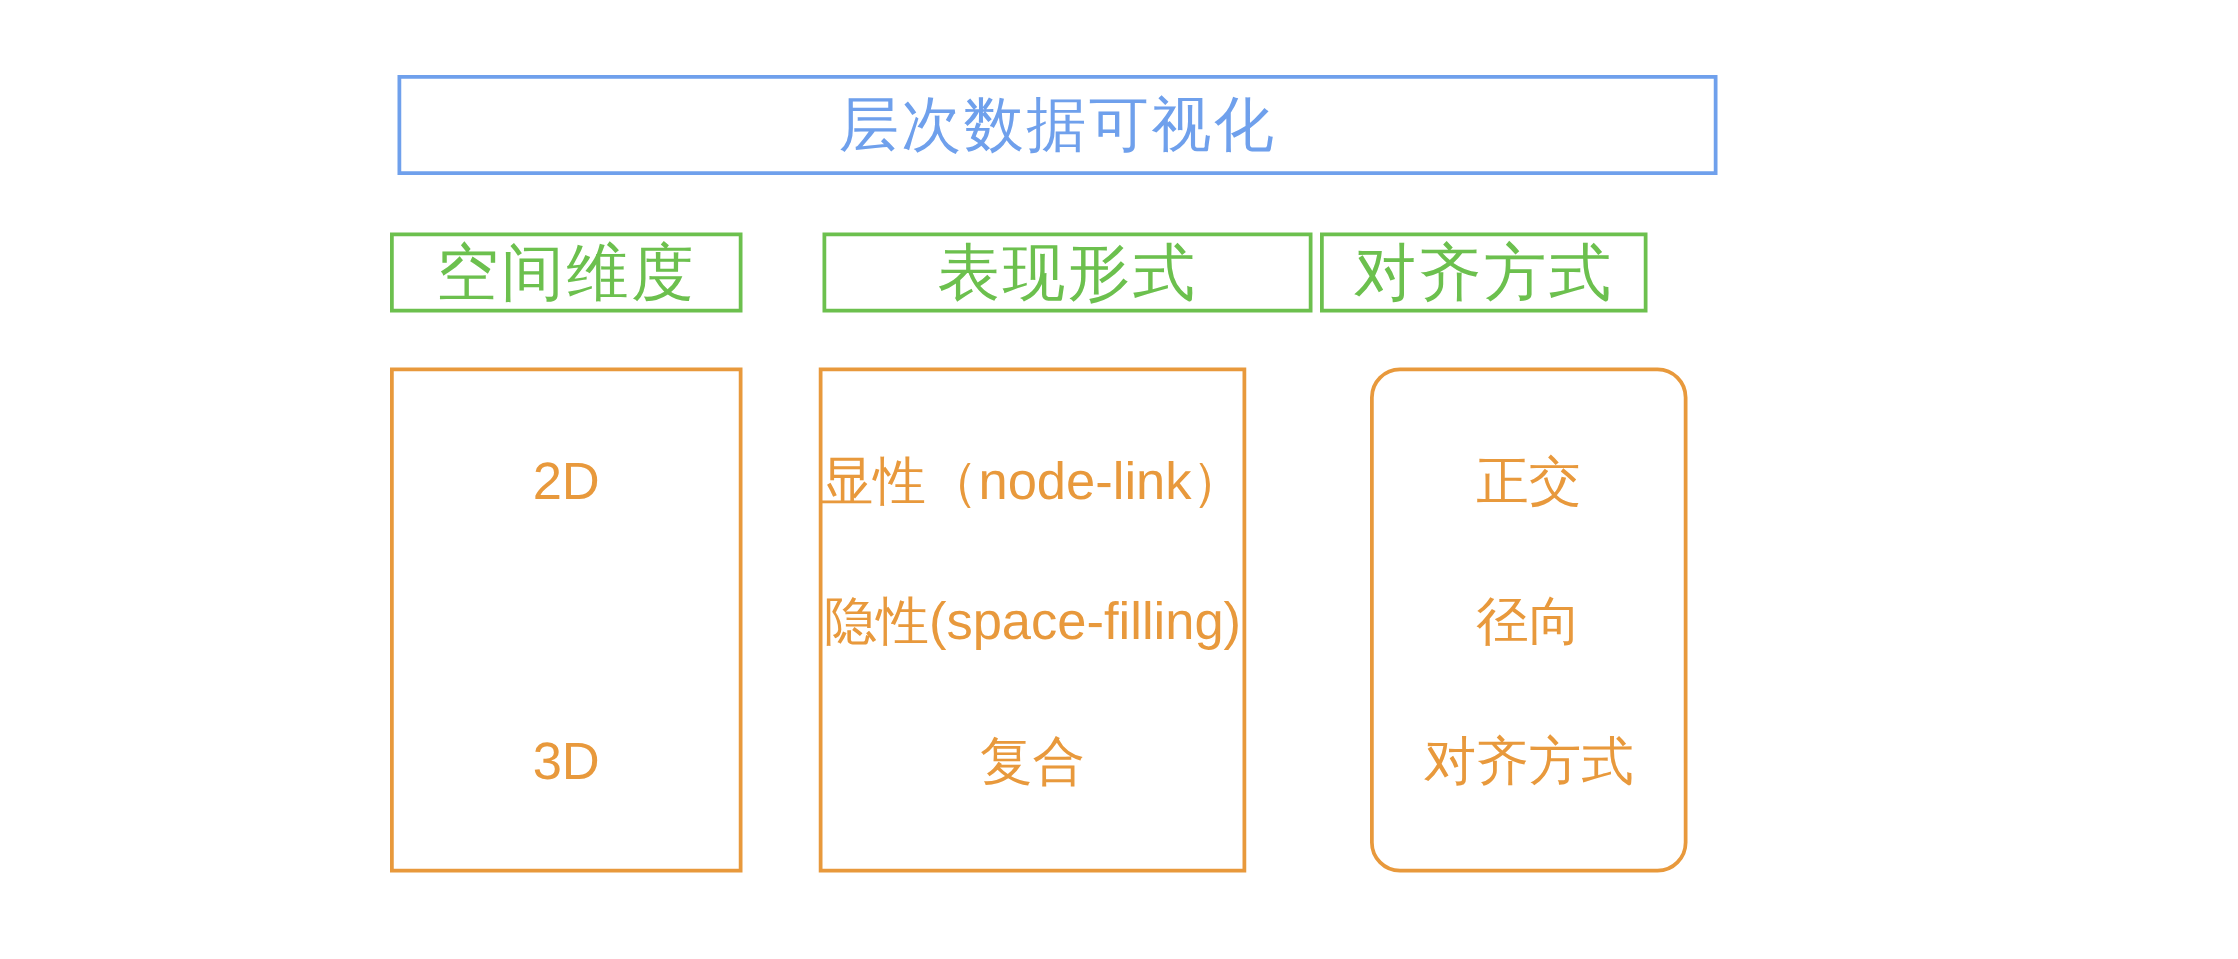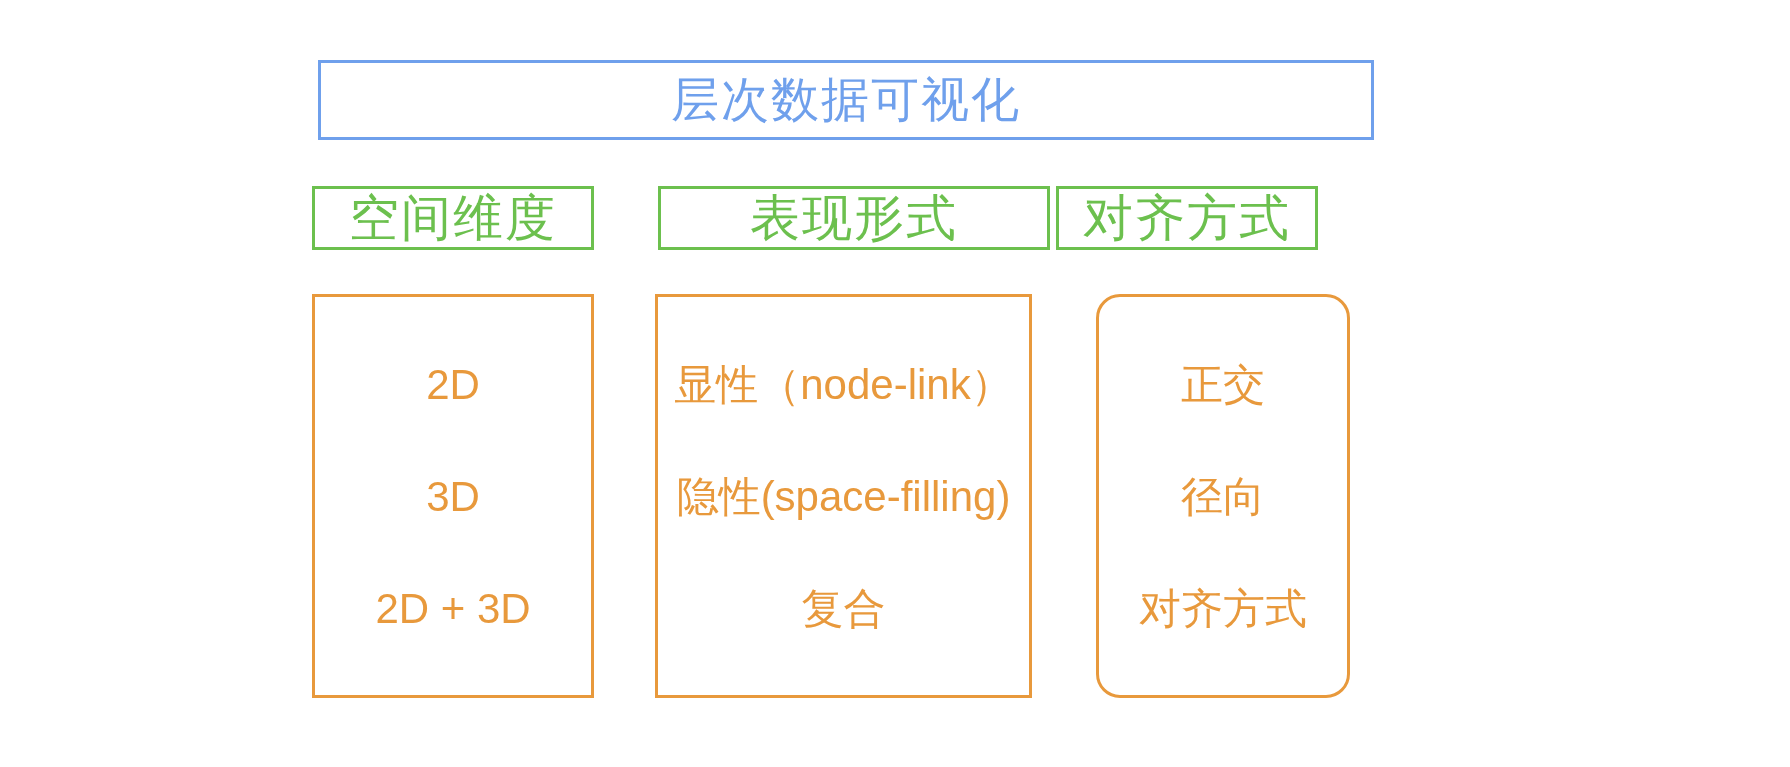--- a/index.html
+++ b/index.html
@@ -49,21 +49,21 @@
     top: 294px;
     height: 404px;
     border: 3px solid var(--orange, #E8993C);
     color: var(--orange, #E8993C);
     font-size: 42px;
     flex-direction: column;
     justify-content: space-between;
     padding: 64px 8px 62px 8px;
   }
   .content-1 { left: 312px;  width: 282px; }
-  .content-2 { left: 655px;  width: 377px; }
+  .content-2 { left: 655px;  width: 342px; }
   .content-3 { left: 1096px; width: 254px; border-radius: 24px; }
   .content-item {
     line-height: 48px;
     white-space: nowrap;
   }
 </style>
 </head>
 <body>
 
 <div class="canvas">
@@ -78,21 +78,20 @@
   <div class="box header-box header-2">
     <span>表现形式</span>
   </div>
   <div class="box header-box header-3">
     <span>对齐方式</span>
   </div>
 
   <div class="box content-box content-1">
     <div class="content-item">2D</div>
     <div class="content-item">3D</div>
-    <div class="content-item">2D + 3D</div>
   </div>
 
   <div class="box content-box content-2">
     <div class="content-item">显性（node-link）</div>
     <div class="content-item">隐性(space-filling)</div>
     <div class="content-item">复合</div>
   </div>
 
   <div class="box content-box content-3">
     <div class="content-item">正交</div>

